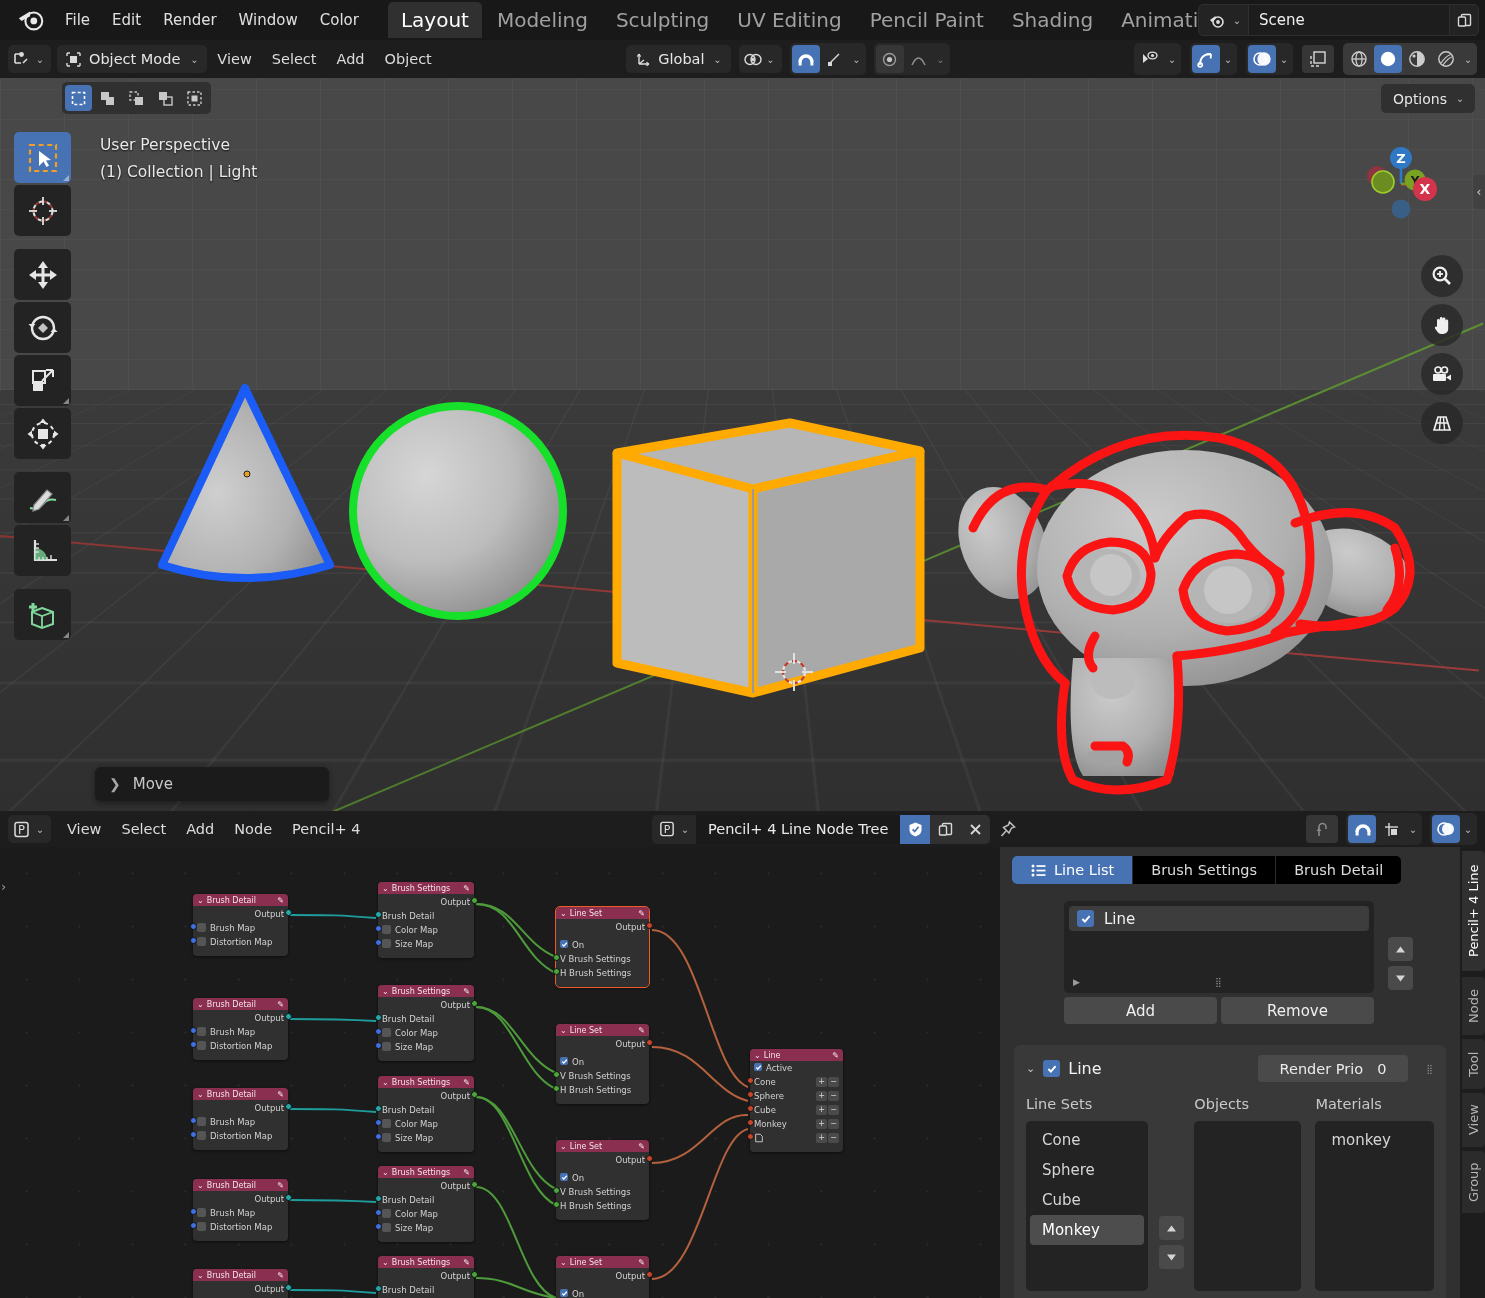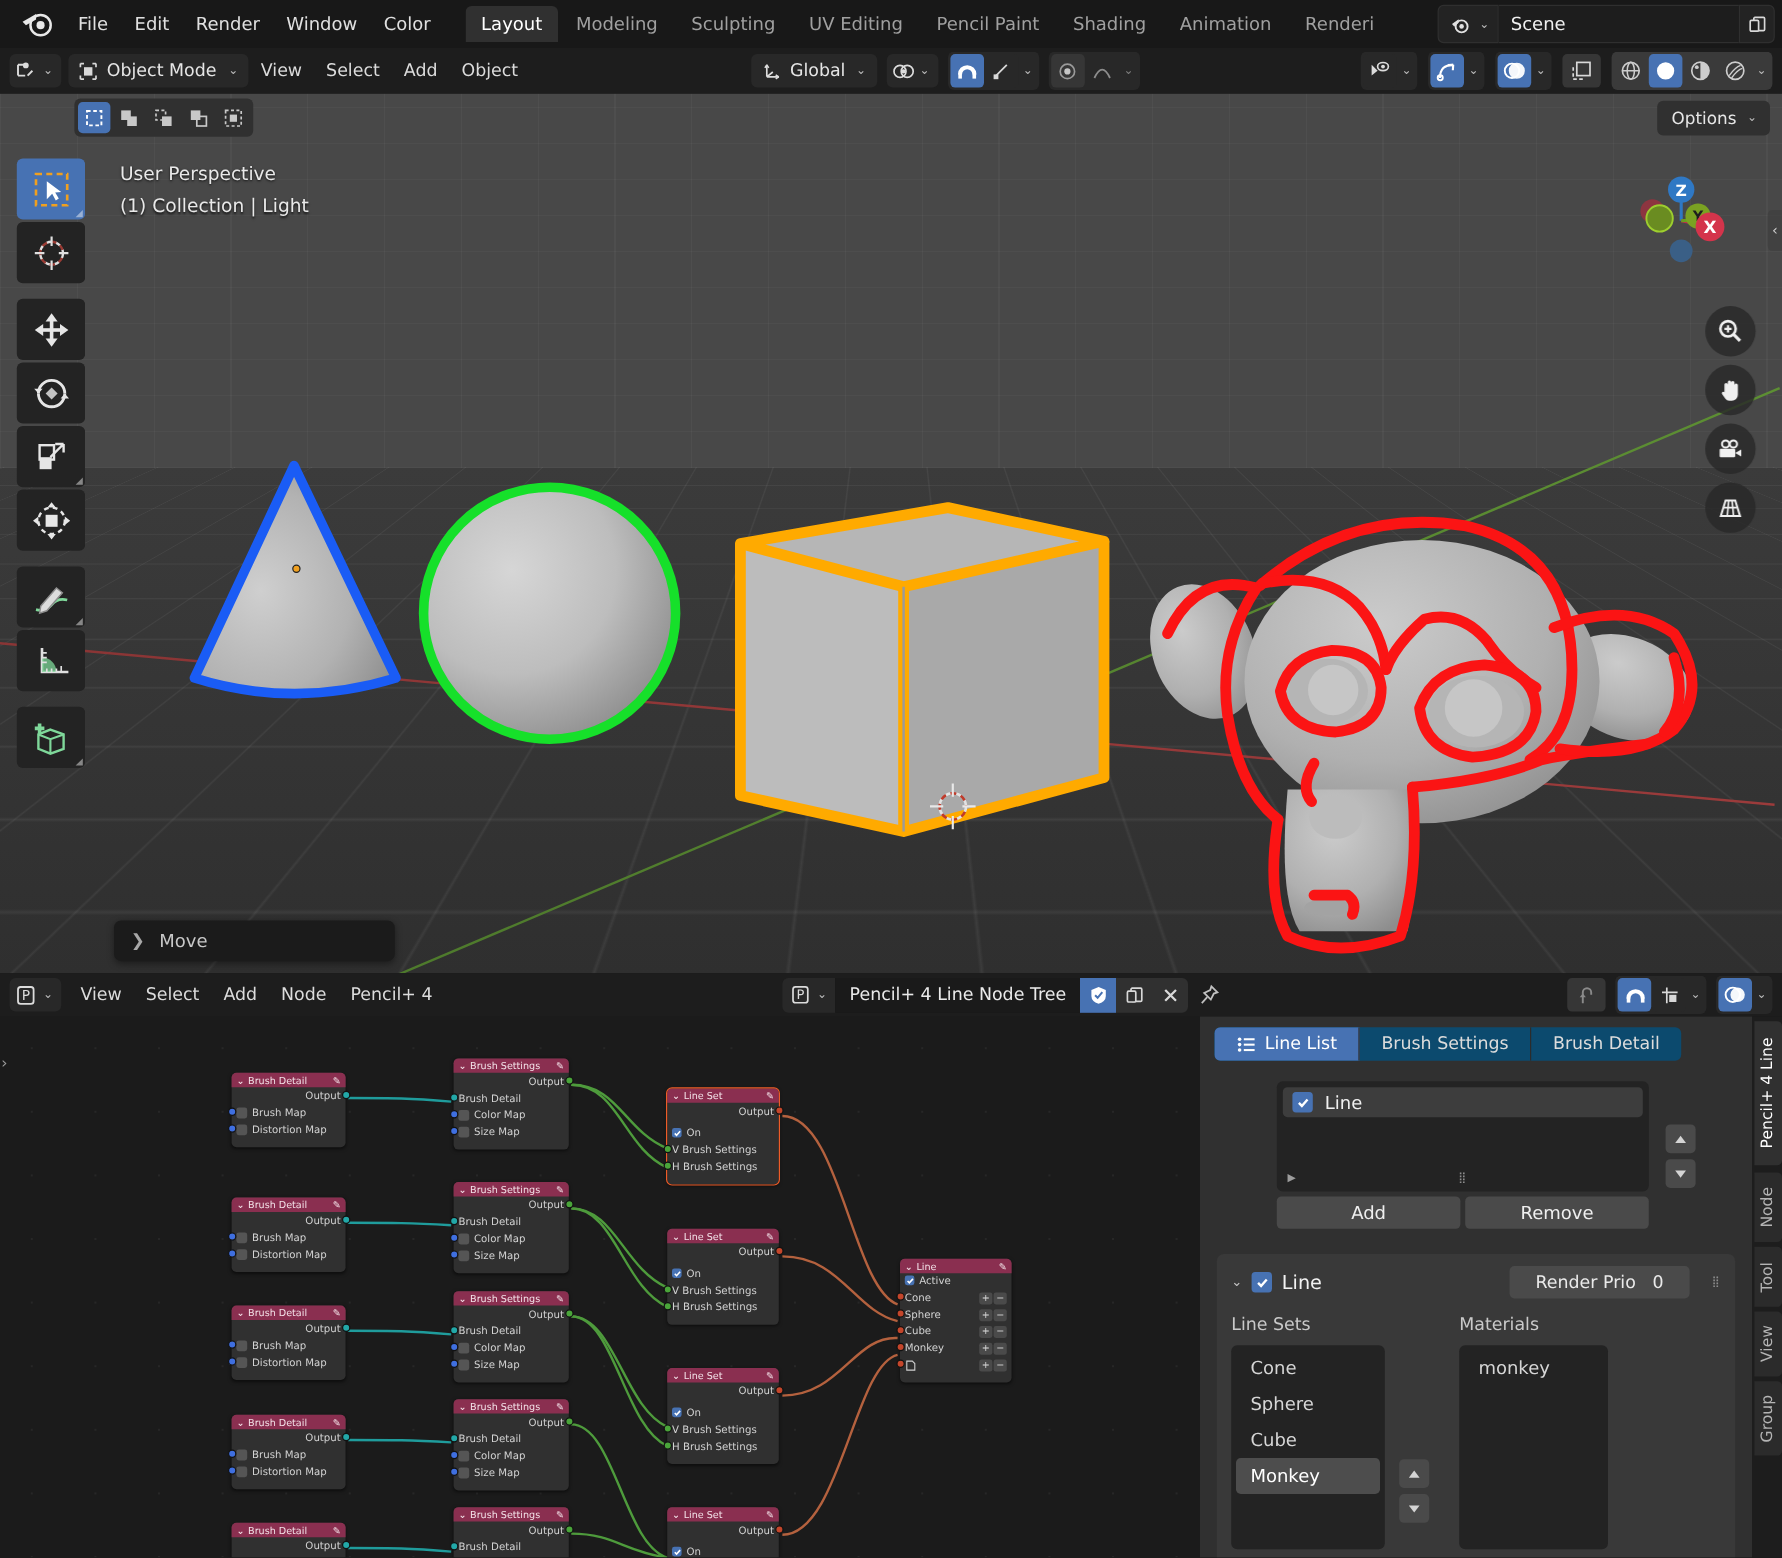--- a/index.html
+++ b/index.html
@@ -12,21 +12,21 @@
   }
 
   
   #topbar {
     position:absolute; left:0; top:0; width:1485px; height:40px;
     background:#181818; display:flex; align-items:center; padding:0 6px;
   }
   #blender-logo { width:30px; height:30px; margin:0 8px 0 10px; flex:none; }
   .tb-menu { font-size:15px; color:#e0e0e0; padding:3px 11px; border-radius:4px; white-space:nowrap;}
   #wstabs { display:flex; align-items:center; margin-left:18px; gap:2px; overflow:hidden; }
-  .ws-tab { font-size:15px; color:#a0a0a0; padding:6px 13px; border-radius:5px 5px 0 0; white-space:nowrap;}
+  .ws-tab { font-size:20px; color:#a0a0a0; padding:6px 13px; border-radius:5px 5px 0 0; white-space:nowrap;}
   .ws-tab.active { background:#303030; color:#ffffff; }
   #scene-block { position:absolute; right:6px; top:4px; display:flex; align-items:center; height:32px;}
   .scene-id-btn { background:#232323; border:1px solid #2f2f2f; border-radius:5px 0 0 5px;
       height:32px; display:flex; align-items:center; padding:0 4px 0 8px; gap:3px;}
   .scene-name { background:#1d1d1d; border-top:1px solid #2f2f2f; border-bottom:1px solid #2f2f2f;
       height:32px; width:200px; display:flex; align-items:center; padding-left:10px; font-size:15px; color:#f0f0f0;}
   .scene-copy { background:#232323; border:1px solid #2f2f2f; border-radius:0 5px 5px 0;
       height:32px; width:30px; display:flex; align-items:center; justify-content:center;}
 
   
@@ -141,21 +141,21 @@
      align-items:center;justify-content:center;font-size:8px;color:#d8d8d8;line-height:1;}
 
   
   #npanel { position:absolute; left:1000px; top:36px; width:460px; height:451px; background:#303030;}
   #vtabs { position:absolute; left:1460px; top:36px; width:25px; height:451px; background:#1d1d1d;}
   .vtab { position:absolute; left:2px; width:23px; background:#2b2b2b; border-radius:4px 0 0 4px;
      writing-mode:vertical-rl; transform:rotate(180deg); display:flex; align-items:center; justify-content:center;
      font-size:13px; color:#b4b4b4; }
   .vtab.active { background:#303030; color:#ffffff; }
 
-  .tabrow { position:absolute; left:12px; top:9px; display:flex; background:#0c4a6e; border-radius:5px; overflow:hidden;}
+  .tabrow { position:absolute; left:12px; top:9px; display:flex; background:#000000; border-radius:5px; overflow:hidden;}
   .tabrow .t { height:28px; display:flex; align-items:center; justify-content:center; gap:7px;
      padding:0 18px; font-size:14.5px; color:#dcdcdc; border-right:1px solid #2c2c2c;}
   .tabrow .t.active { background:#4772b3; color:#fff; }
 
   #uilist { position:absolute; left:64px; top:54px; width:310px; height:92px; background:#232323; border-radius:5px; padding:5px;}
   #uilist .item { height:25px; background:#3d3d3d; border-radius:4px; display:flex; align-items:center; gap:10px; padding:0 8px;}
   #uilist .item .ck { width:17px;height:17px;border-radius:3px;background:#4772b3;display:flex;align-items:center;justify-content:center;}
   #uilist .item span.lbl { font-size:15px; color:#f0f0f0; }
   #uilist .foot { position:absolute; left:5px; right:5px; bottom:4px; height:14px; display:flex; align-items:center;}
   #uilist .foot .tri { color:#9c9c9c; font-size:9px; margin-left:4px;}
@@ -1282,20 +1282,24 @@
                 <path d="M6.5 3.5 L11 9.5 L2 9.5 Z" fill="#d4d4d4"></path>
               </svg>
           </div>
           <div class="arrbtn">
             <svg width="13" height="13" viewBox="0 0 13 13">
                 <path d="M6.5 9.5 L11 3.5 L2 3.5 Z" fill="#d4d4d4"></path>
               </svg>
           </div>
         </div>
 
+        <div style="width:112px;">
+          <div class="colhdr">Objects</div>
+          <div class="listbox" style="height:170px;"></div>
+        </div>
 
         <div style="width:124px;margin-left:14px;">
           <div class="colhdr">Materials</div>
           <div class="listbox" style="height:170px;">
             <div class="li">monkey</div>
           </div>
         </div>
       </div>
     </div>
   </div>

